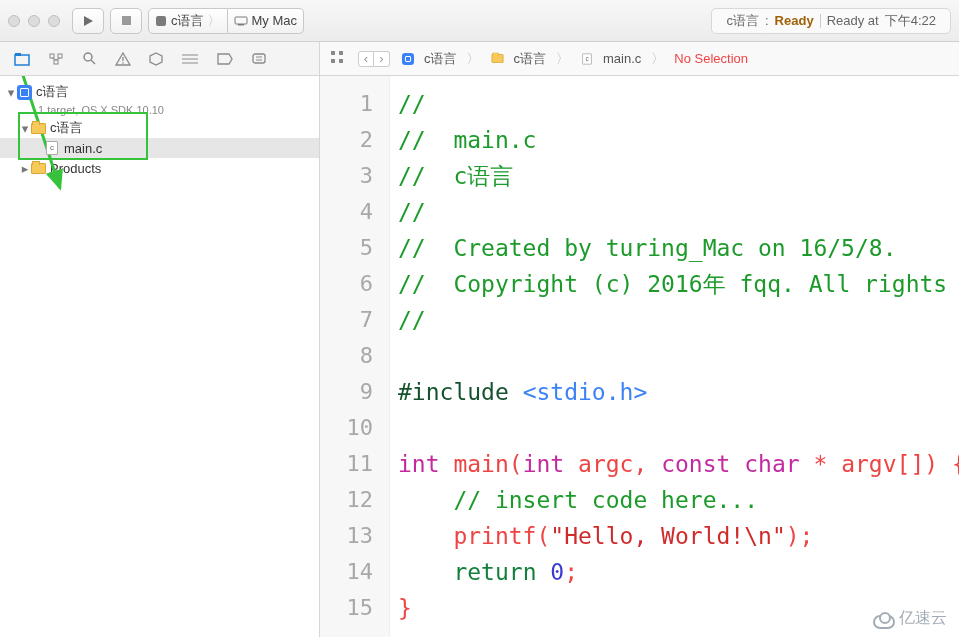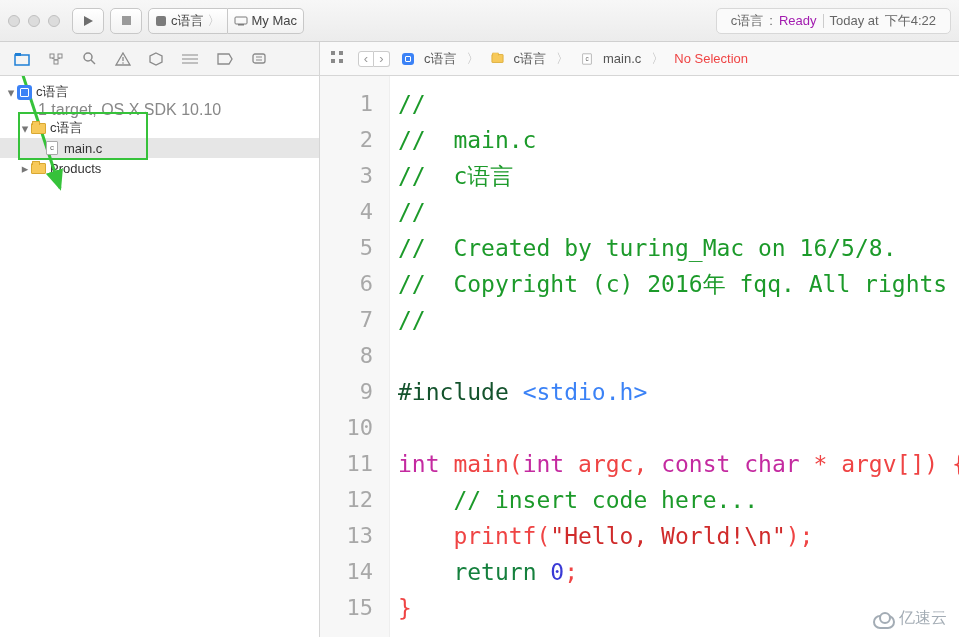--- a/index.html
+++ b/index.html
@@ -40,21 +40,21 @@
   .scheme-group .tbtn:last-child { border-top-left-radius:0; border-bottom-left-radius:0; border-left:none;align-items:center; }
   .scheme-label { font-size:13px; color:#444; }
   .status-pill {
     margin-left:auto;
     height:26px; padding:0 14px;
     border:1px solid #d8d8d8; border-radius:5px;
     background:#fafafa;
     display:flex; align-items:center; gap:6px;
     color:#666; font-size:13px;
   }
-  .status-pill b { font-weight:400; color:#a21caf; }
+  .status-pill b { font-weight:700; color:#a16207; }
   .vsep { width:1px; height:14px; background:#ccc; }
 
   
   .tabbar {
     height: 34px;
     border-bottom: 1px solid #d6d6d6;
     display:flex;
     align-items:stretch;
     background:#f4f4f4;
   }
@@ -96,21 +96,21 @@
   .disclosure { width:10px; display:flex; justify-content:center; color:#777; cursor:default; }
   .ficon { width:16px; height:14px; display:flex; align-items:center; justify-content:center; margin-right:4px; }
   .folder { width:15px; height:11px; background:#f7c95a; border:1px solid #d9a832; border-radius:1px; position:relative; }
   .folder::before { content:""; position:absolute; top:-3px; left:0; width:6px; height:3px; background:#f7c95a; border:1px solid #d9a832; border-bottom:none; border-radius:1px 1px 0 0; }
   .cfile { width:12px; height:14px; background:#fff; border:1px solid #aaa; border-radius:1px; position:relative; font-size:8px; line-height:12px; text-align:center; color:#666; }
   .proj-icon { width:15px; height:15px; background:#3b82f6; border-radius:3px; position:relative; }
   .proj-icon::after { content:""; position:absolute; inset:3px; border:1.5px solid #fff; border-radius:1px; }
   .indent-0 { padding-left: 6px; }
   .indent-1 { padding-left: 20px; }
   .indent-2 { padding-left: 44px; }
-  .subtext { color:#888; font-size:16px; padding-left:38px; line-height:16px; }
+  .subtext { color:#888; font-size:11px; padding-left:38px; line-height:16px; }
 
   .highlight-box {
     position:absolute;
     left:18px; top:36px; width:130px; height:48px;
     border:2px solid #36c23a;
     pointer-events:none;
   }
   .arrow-svg { position:absolute; left:2px; top:-38px; pointer-events:none; }
 
   
@@ -184,21 +184,21 @@
           <rect x="4" y="8" width="6" height="1.5" fill="#7b7b7b"></rect>
         </svg>
       <span class="scheme-label">My Mac</span>
     </div>
   </div>
 
   <div class="status-pill">
     <span>c语言</span>:
     <b>Ready</b>
     <span class="vsep"></span>
-    <span>Today at</span>
+    <span>Ready at</span>
     <span>下午4:22</span>
   </div>
 </div>
 
 <div class="tabbar">
   <div class="navtab-area">
     <span class="ticon active">
       <svg width="16" height="14">
           <rect x="1" y="3" width="14" height="10" fill="none" stroke="#1e7fd6" stroke-width="1.5"></rect>
           <rect x="1" y="1" width="6" height="3" fill="#1e7fd6"></rect>

